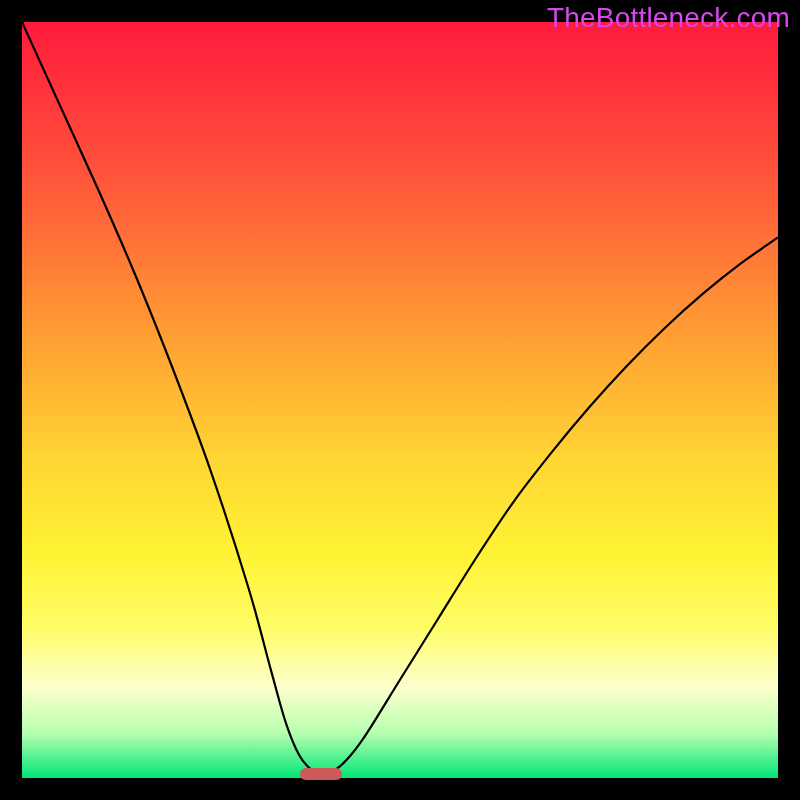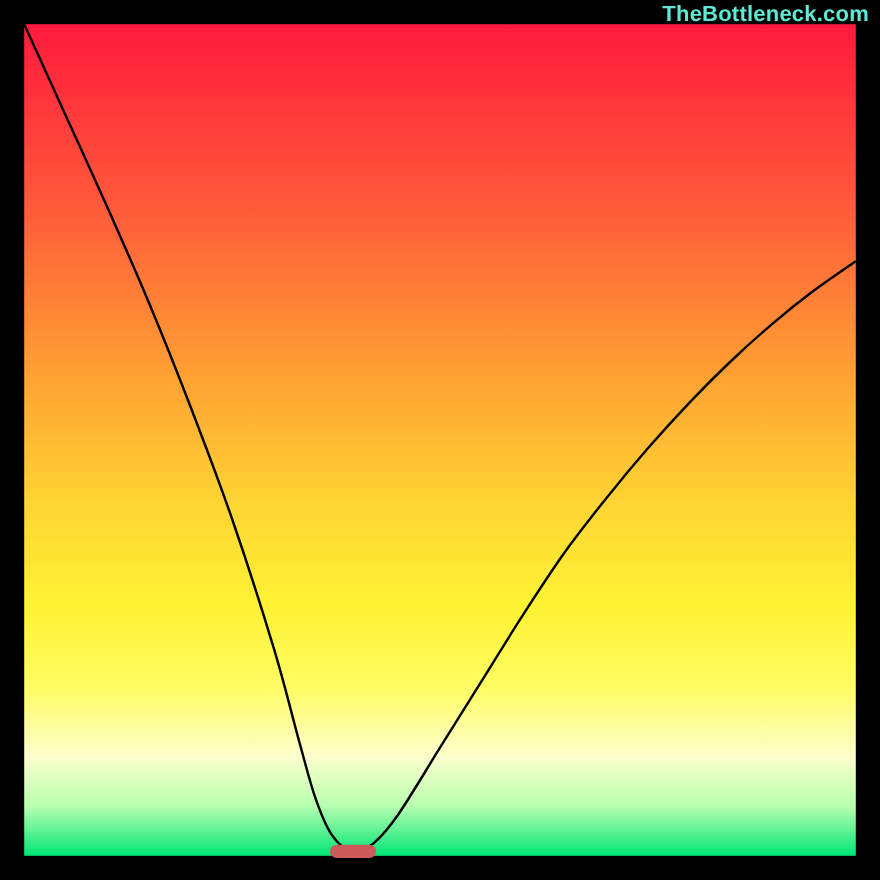--- a/index.html
+++ b/index.html
@@ -25,23 +25,23 @@
       #fff233 70%,
       #fffd66 80%,
       #fdffcc 88%,
       #b8ffb0 94%,
       #00e676 100%);
   }
   .watermark {
     position: absolute;
     top: 2px;
     right: 10px;
-    color: #5eead4;
-    font-size: 20px;
-    font-weight: 700;
+    color: #d946ef;
+    font-size: 28px;
+    font-weight: 400;
     letter-spacing: 0.2px;
   }
   svg.curve {
     position: absolute;
     left: 22px;
     top: 22px;
     width: 756px;
     height: 756px;
     overflow: visible;
   }

